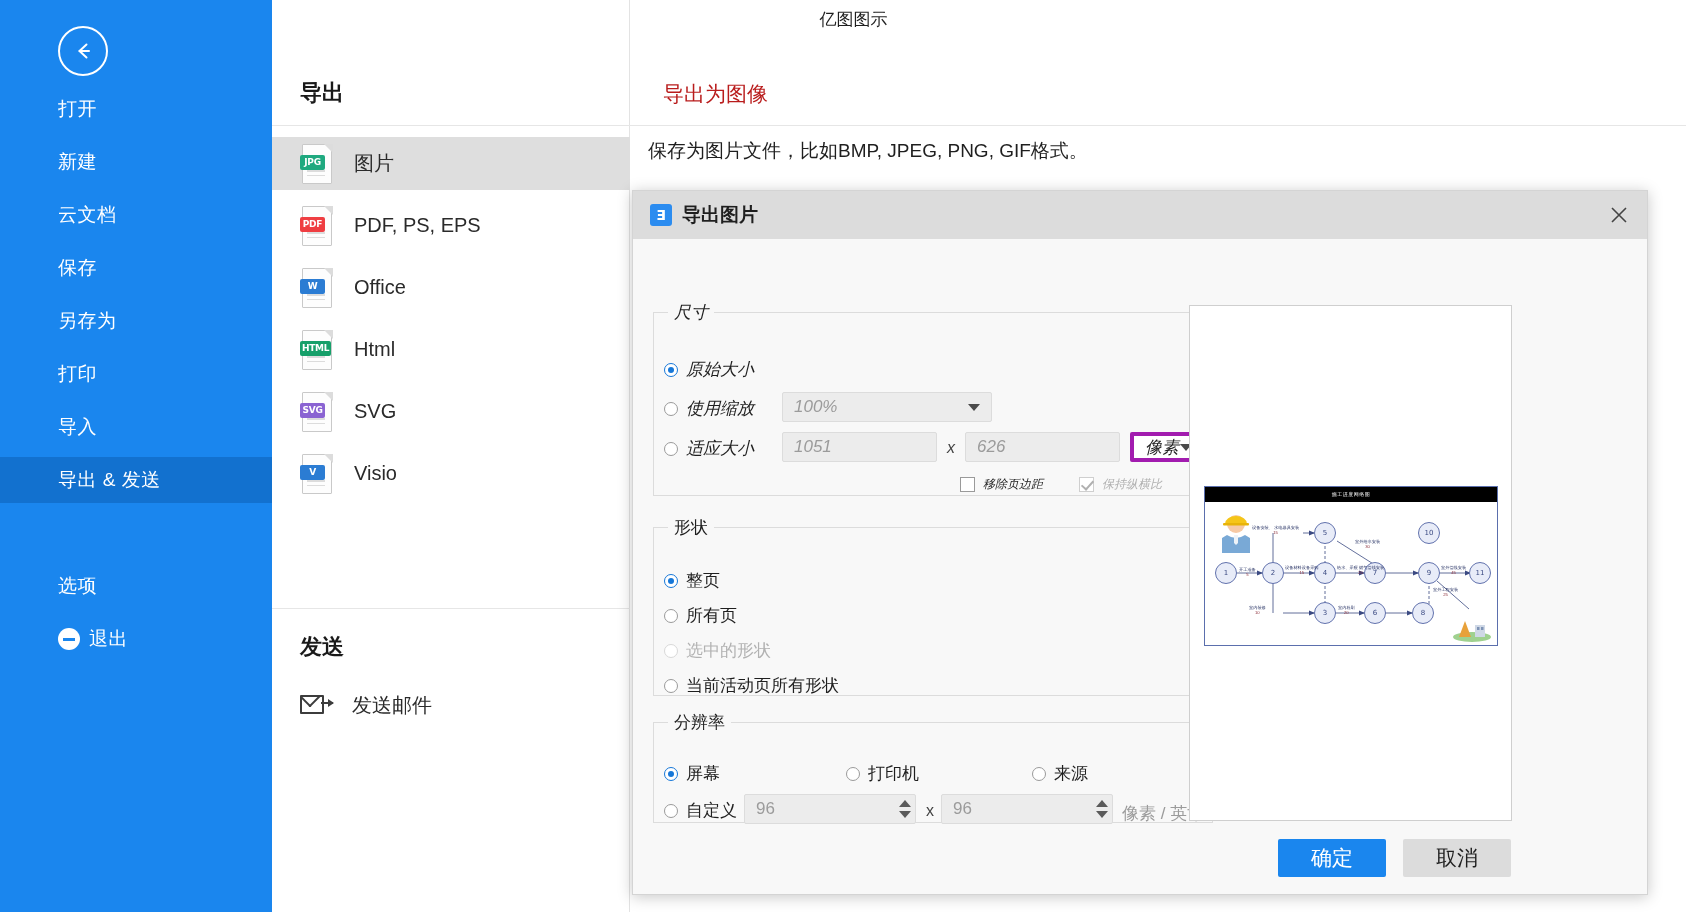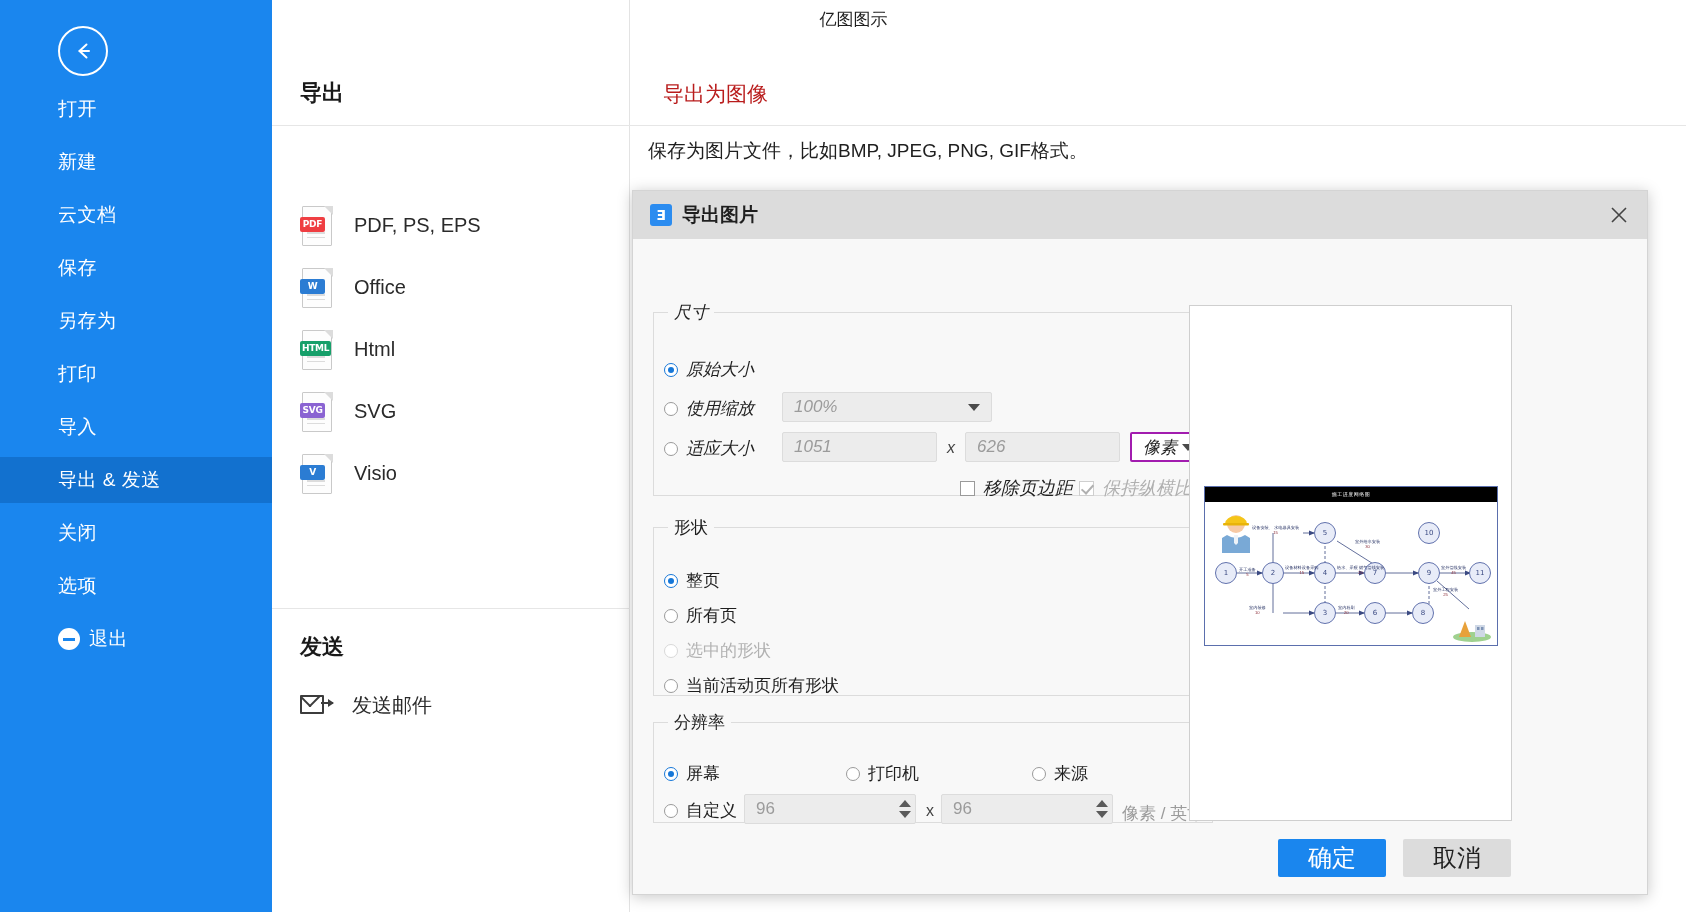--- a/index.html
+++ b/index.html
@@ -195,21 +195,21 @@
   }
   .radio.on .dot { border: 1px solid #1677d8; }
   .radio.on .dot::after {
     content: ""; position: absolute; left: 3px; top: 3px;
     width: 6px; height: 6px; border-radius: 50%; background: #1677d8;
   }
   .radio.off { color: #b2b2b2; cursor: default; }
   .radio.off .dot { border-color: #d8d8d8; }
 
   .chk { position: absolute; display: flex; align-items: center;
-         font-size: 18px; color: #1f1f1f; cursor: pointer; }
+         font-size: 12px; color: #1f1f1f; cursor: pointer; }
   .chk .box {
     width: 15px; height: 15px; border: 1px solid #9a9a9a; background: #fff;
     margin-right: 8px; flex: none; position: relative;
   }
   .chk.dis { color: #b0b0b0; cursor: default; }
   .chk.dis .box { border-color: #cfcfcf; }
   .chk.on .box::after {
     content: "";
     position: absolute; left: 4px; top: 0px;
     width: 5px; height: 10px;
@@ -232,21 +232,21 @@
     display: flex; align-items: center; padding-left: 11px;
     font-size: 17px; color: #9b9b9b; cursor: pointer;
   }
   .ddown .car {
     position: absolute; right: 11px; top: 50%;
     margin-top: -3px;
     width: 0; height: 0;
     border-left: 6px solid transparent; border-right: 6px solid transparent;
     border-top: 7px solid #4a4a4a;
   }
-  .ddown.white { background: #ffffff; border: 2px solid #a21caf; color: #1f1f1f; }
+  .ddown.white { background: #ffffff; border: 4px solid #a21caf; color: #1f1f1f; }
 
   .spin {
     position: absolute; right: 1px; top: 1px; bottom: 1px; width: 19px;
     display: flex; flex-direction: column;
     align-items: center; justify-content: center;
     cursor: pointer;
   }
   .spin .up, .spin .dn {
     width: 0; height: 0;
     border-left: 6px solid transparent; border-right: 6px solid transparent;
@@ -282,21 +282,21 @@
   }
   .elabel {
     position: absolute; font-size: 4.2px; color: #2a3566; line-height: 1.25;
     text-align: center; white-space: nowrap;
   }
   .elabel b { display:block; font-weight: normal; color:#8c2f3a; }
 
   .btn {
     position: absolute; height: 38px;
     display: flex; align-items: center; justify-content: center;
-    font-size: 24px; cursor: pointer; border-radius: 2px;
+    font-size: 21px; cursor: pointer; border-radius: 2px;
   }
   .btn.primary { background: #1a86ee; color: #ffffff; }
   .btn.ghost { background: #dcdcdc; color: #1f1f1f; }
 </style>
 </head>
 <body>
 
 <div id="root">
 
   <div class="sidebar">
@@ -324,36 +324,46 @@
       </div>
     <div class="side-item" style="top:351px">
       <span class="lbl">打印</span>
       </div>
     <div class="side-item" style="top:404px">
       <span class="lbl">导入</span>
       </div>
     <div class="side-item active" style="top:457px">
       <span class="lbl">导出 &amp; 发送</span>
       </div>
-    <div class="side-item" style="top:510px">
-      <span class="lbl">关闭</span>
-      </div>
     <div class="side-item" style="top:563px">
       <span class="lbl">选项</span>
       </div>
     <div class="side-item" style="top:616px">
       <span class="quit-icon"></span>
       <span class="lbl">退出</span>
       </div>
   </div>
 
   <div class="export-col">
     <div class="col-title" style="left:28px; top:78px">导出</div>
     <div class="col-divider" style="top:125px"></div>
 
+    <div class="fmt-item active" style="top:137px">
+      <span class="file-ico">
+        <span class="page"></span>
+          <span class="fold"></span>
+        <span class="lines">
+            <i></i>
+            <i></i>
+            <i></i>
+          </span>
+        <span class="tag tag-jpg">JPG</span>
+      </span>
+      <span class="fmt-label">图片</span>
+    </div>
 
     <div class="fmt-item" style="top:199px">
       <span class="file-ico">
         <span class="page"></span>
           <span class="fold"></span>
         <span class="lines">
             <i></i>
             <i></i>
             <i></i>
           </span>

